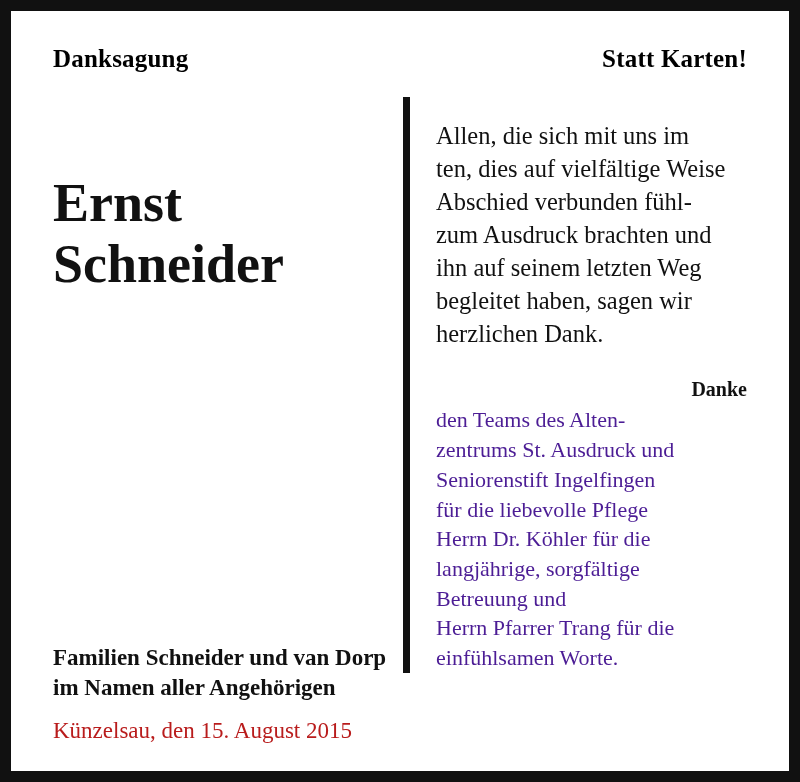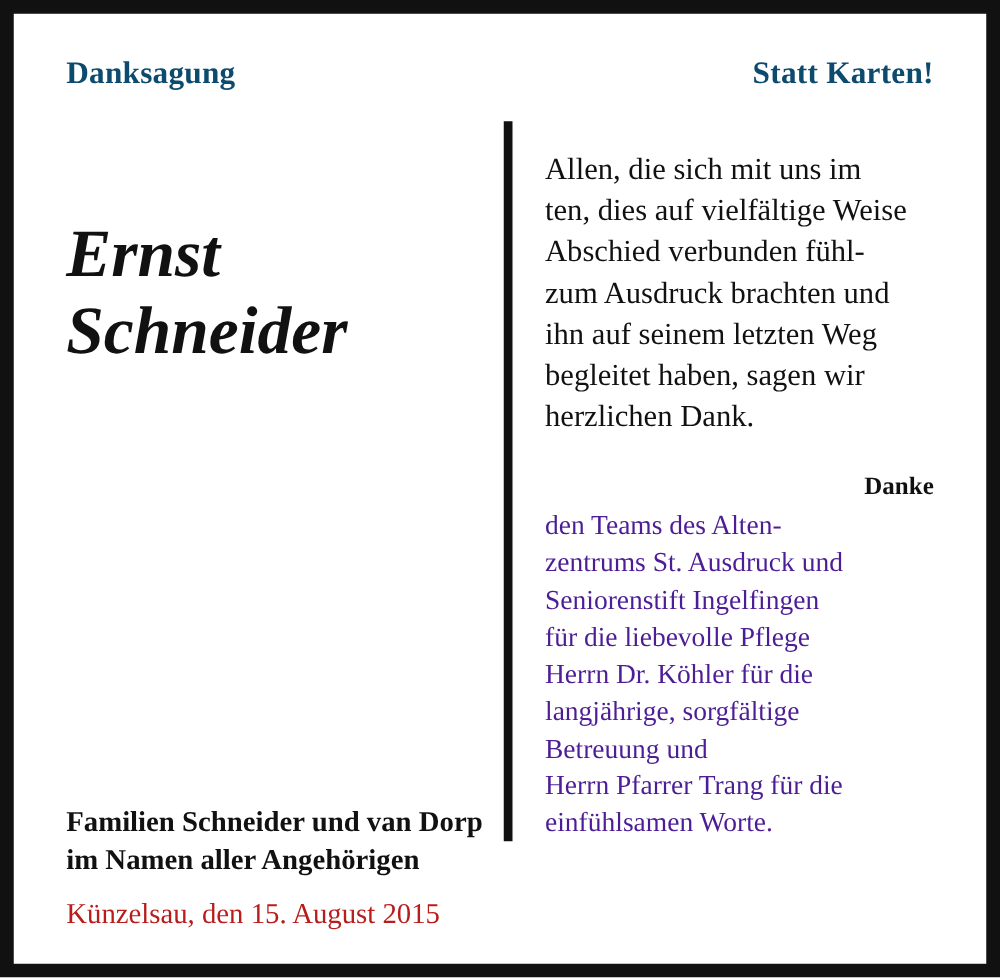--- a/index.html
+++ b/index.html
@@ -26,33 +26,32 @@
   }
   .header-row {
     display: flex;
     justify-content: space-between;
     align-items: baseline;
   }
   .header-left, .header-right {
     font-family: "Liberation Serif", serif;
     font-weight: bold;
     font-size: 25px;
-    color: #0c4a6e;
+    color: #000000;
     letter-spacing: 0.2px;
   }
   .body-row {
     display: flex;
     margin-top: 24px;
     align-items: flex-start;
   }
   .left-col {
     width: 320px;
     flex: 0 0 320px;
     padding-top: 76px;
-    font-style: italic;
   }
   .deceased-name {
     font-family: "Liberation Serif", serif;
     font-weight: bold;
     font-size: 54px;
     line-height: 1.13;
     color: #111111;
     letter-spacing: 0px;
   }
   .divider {

